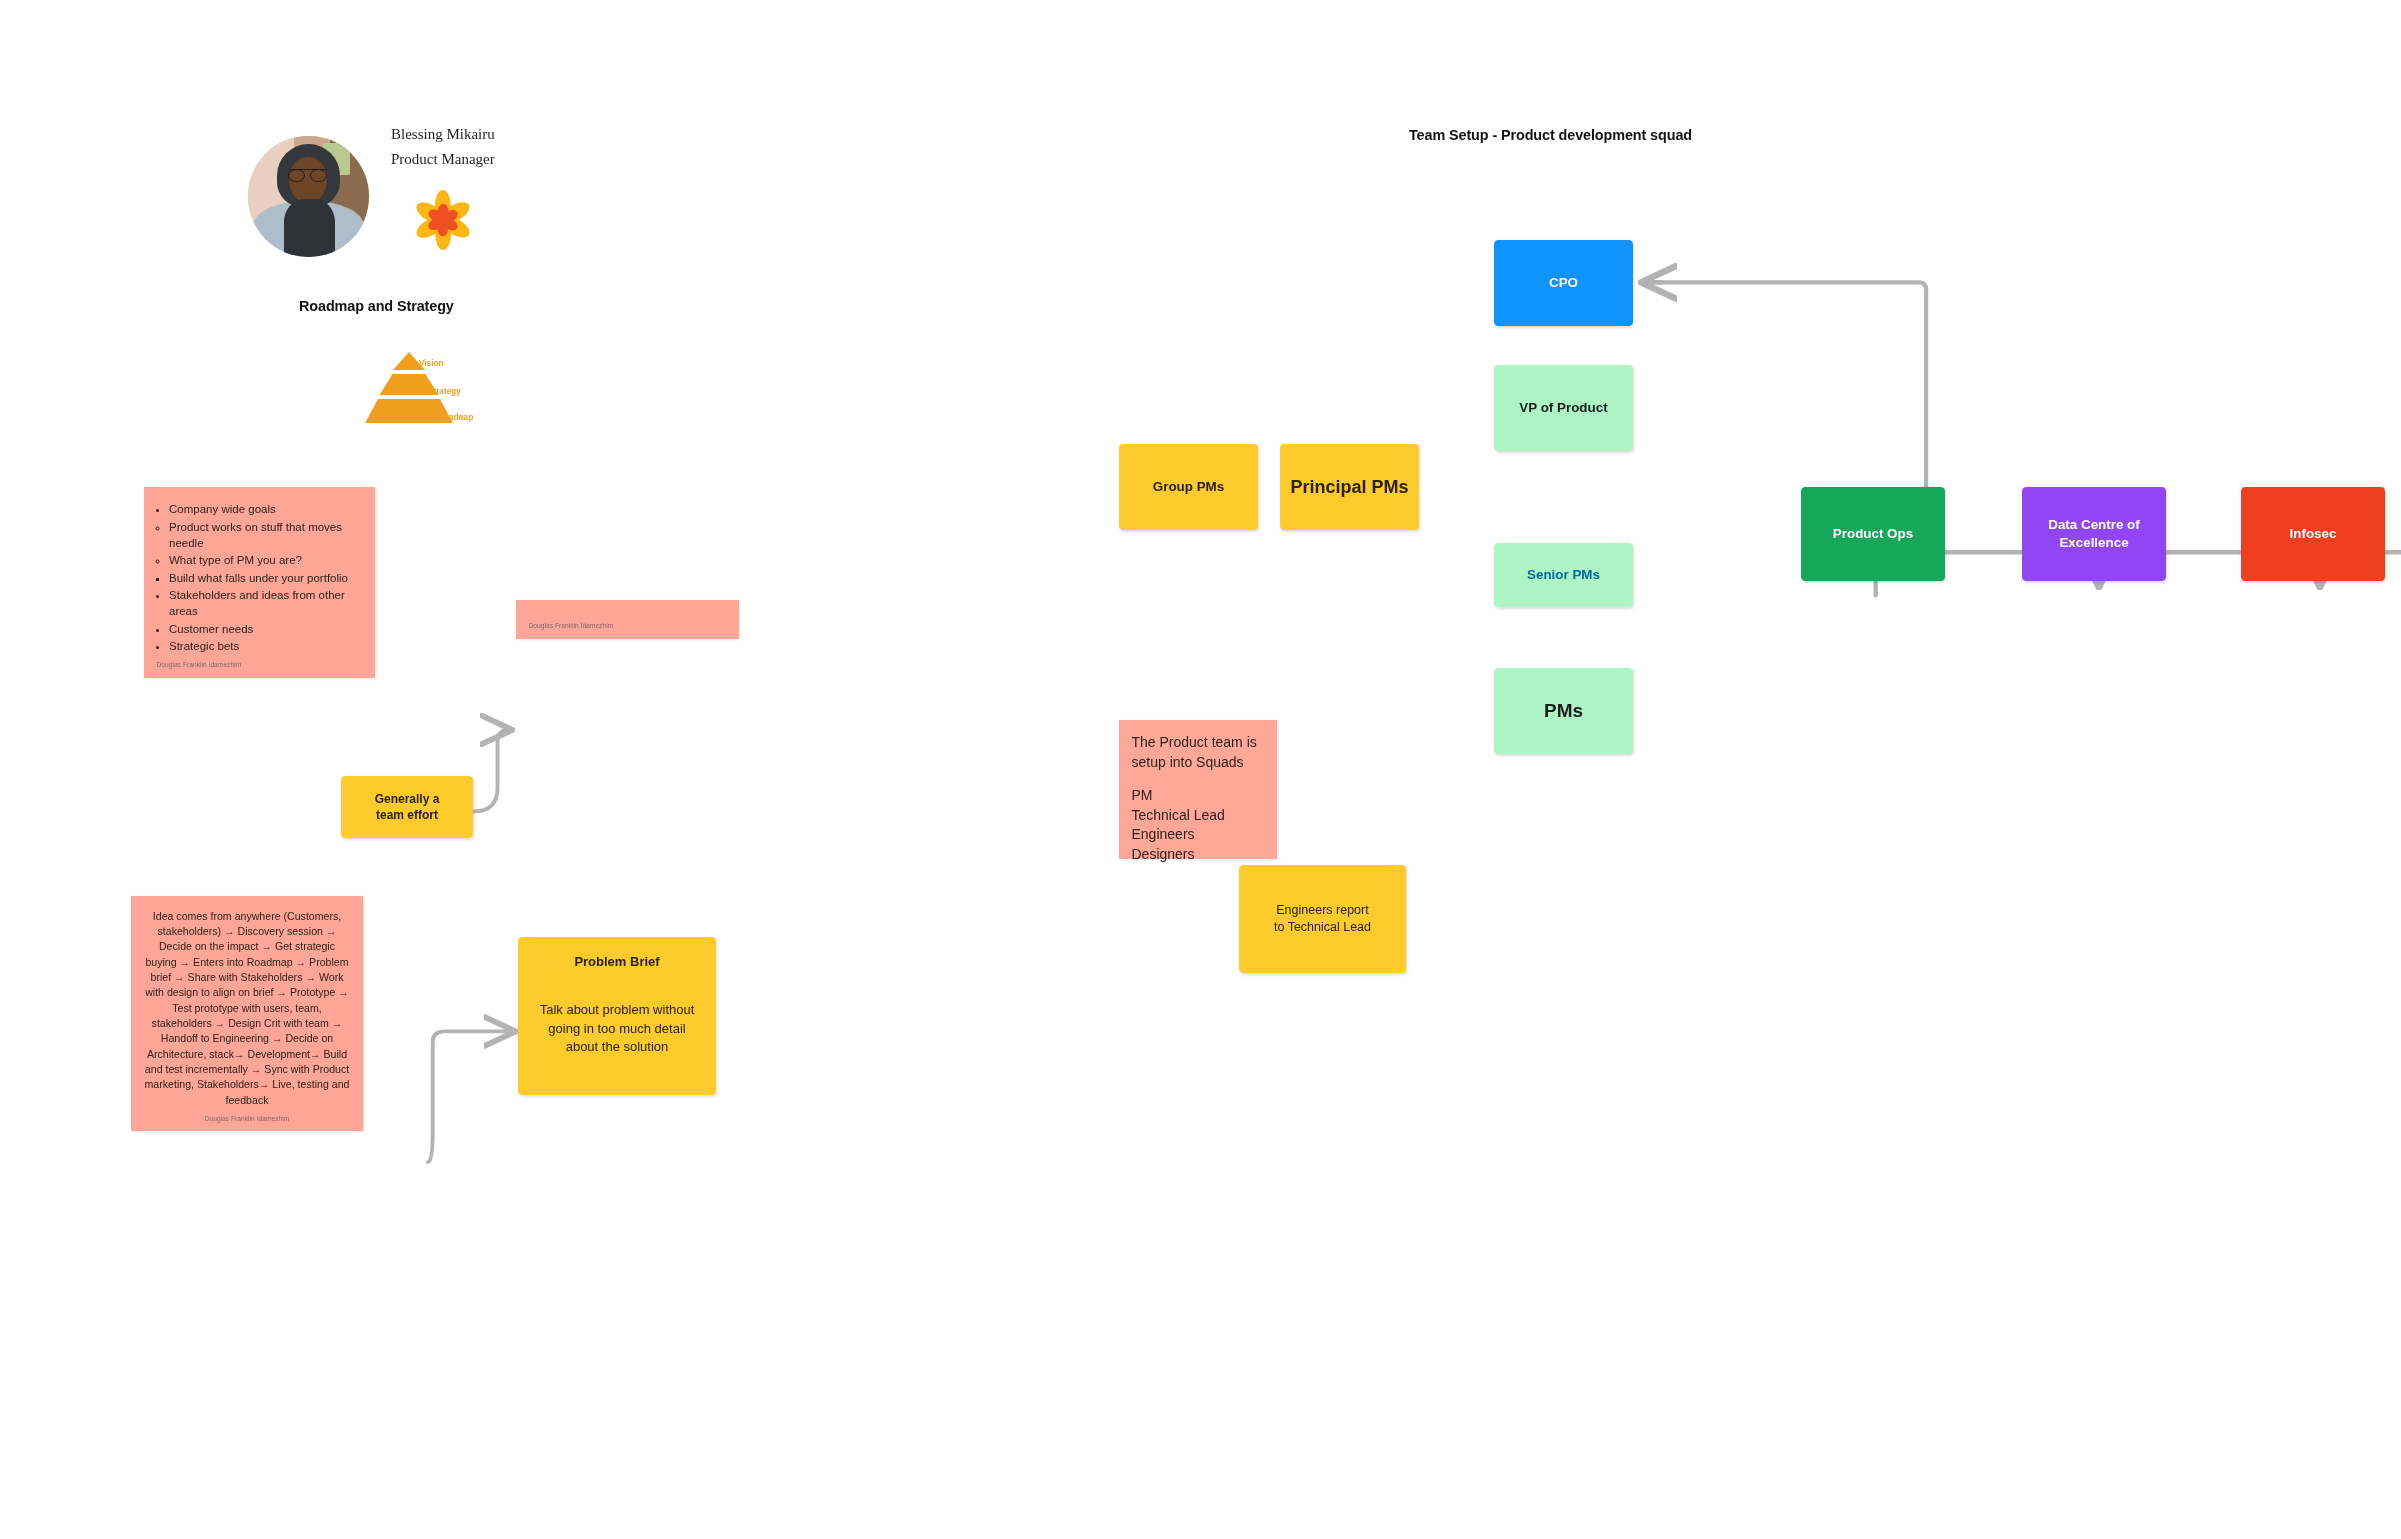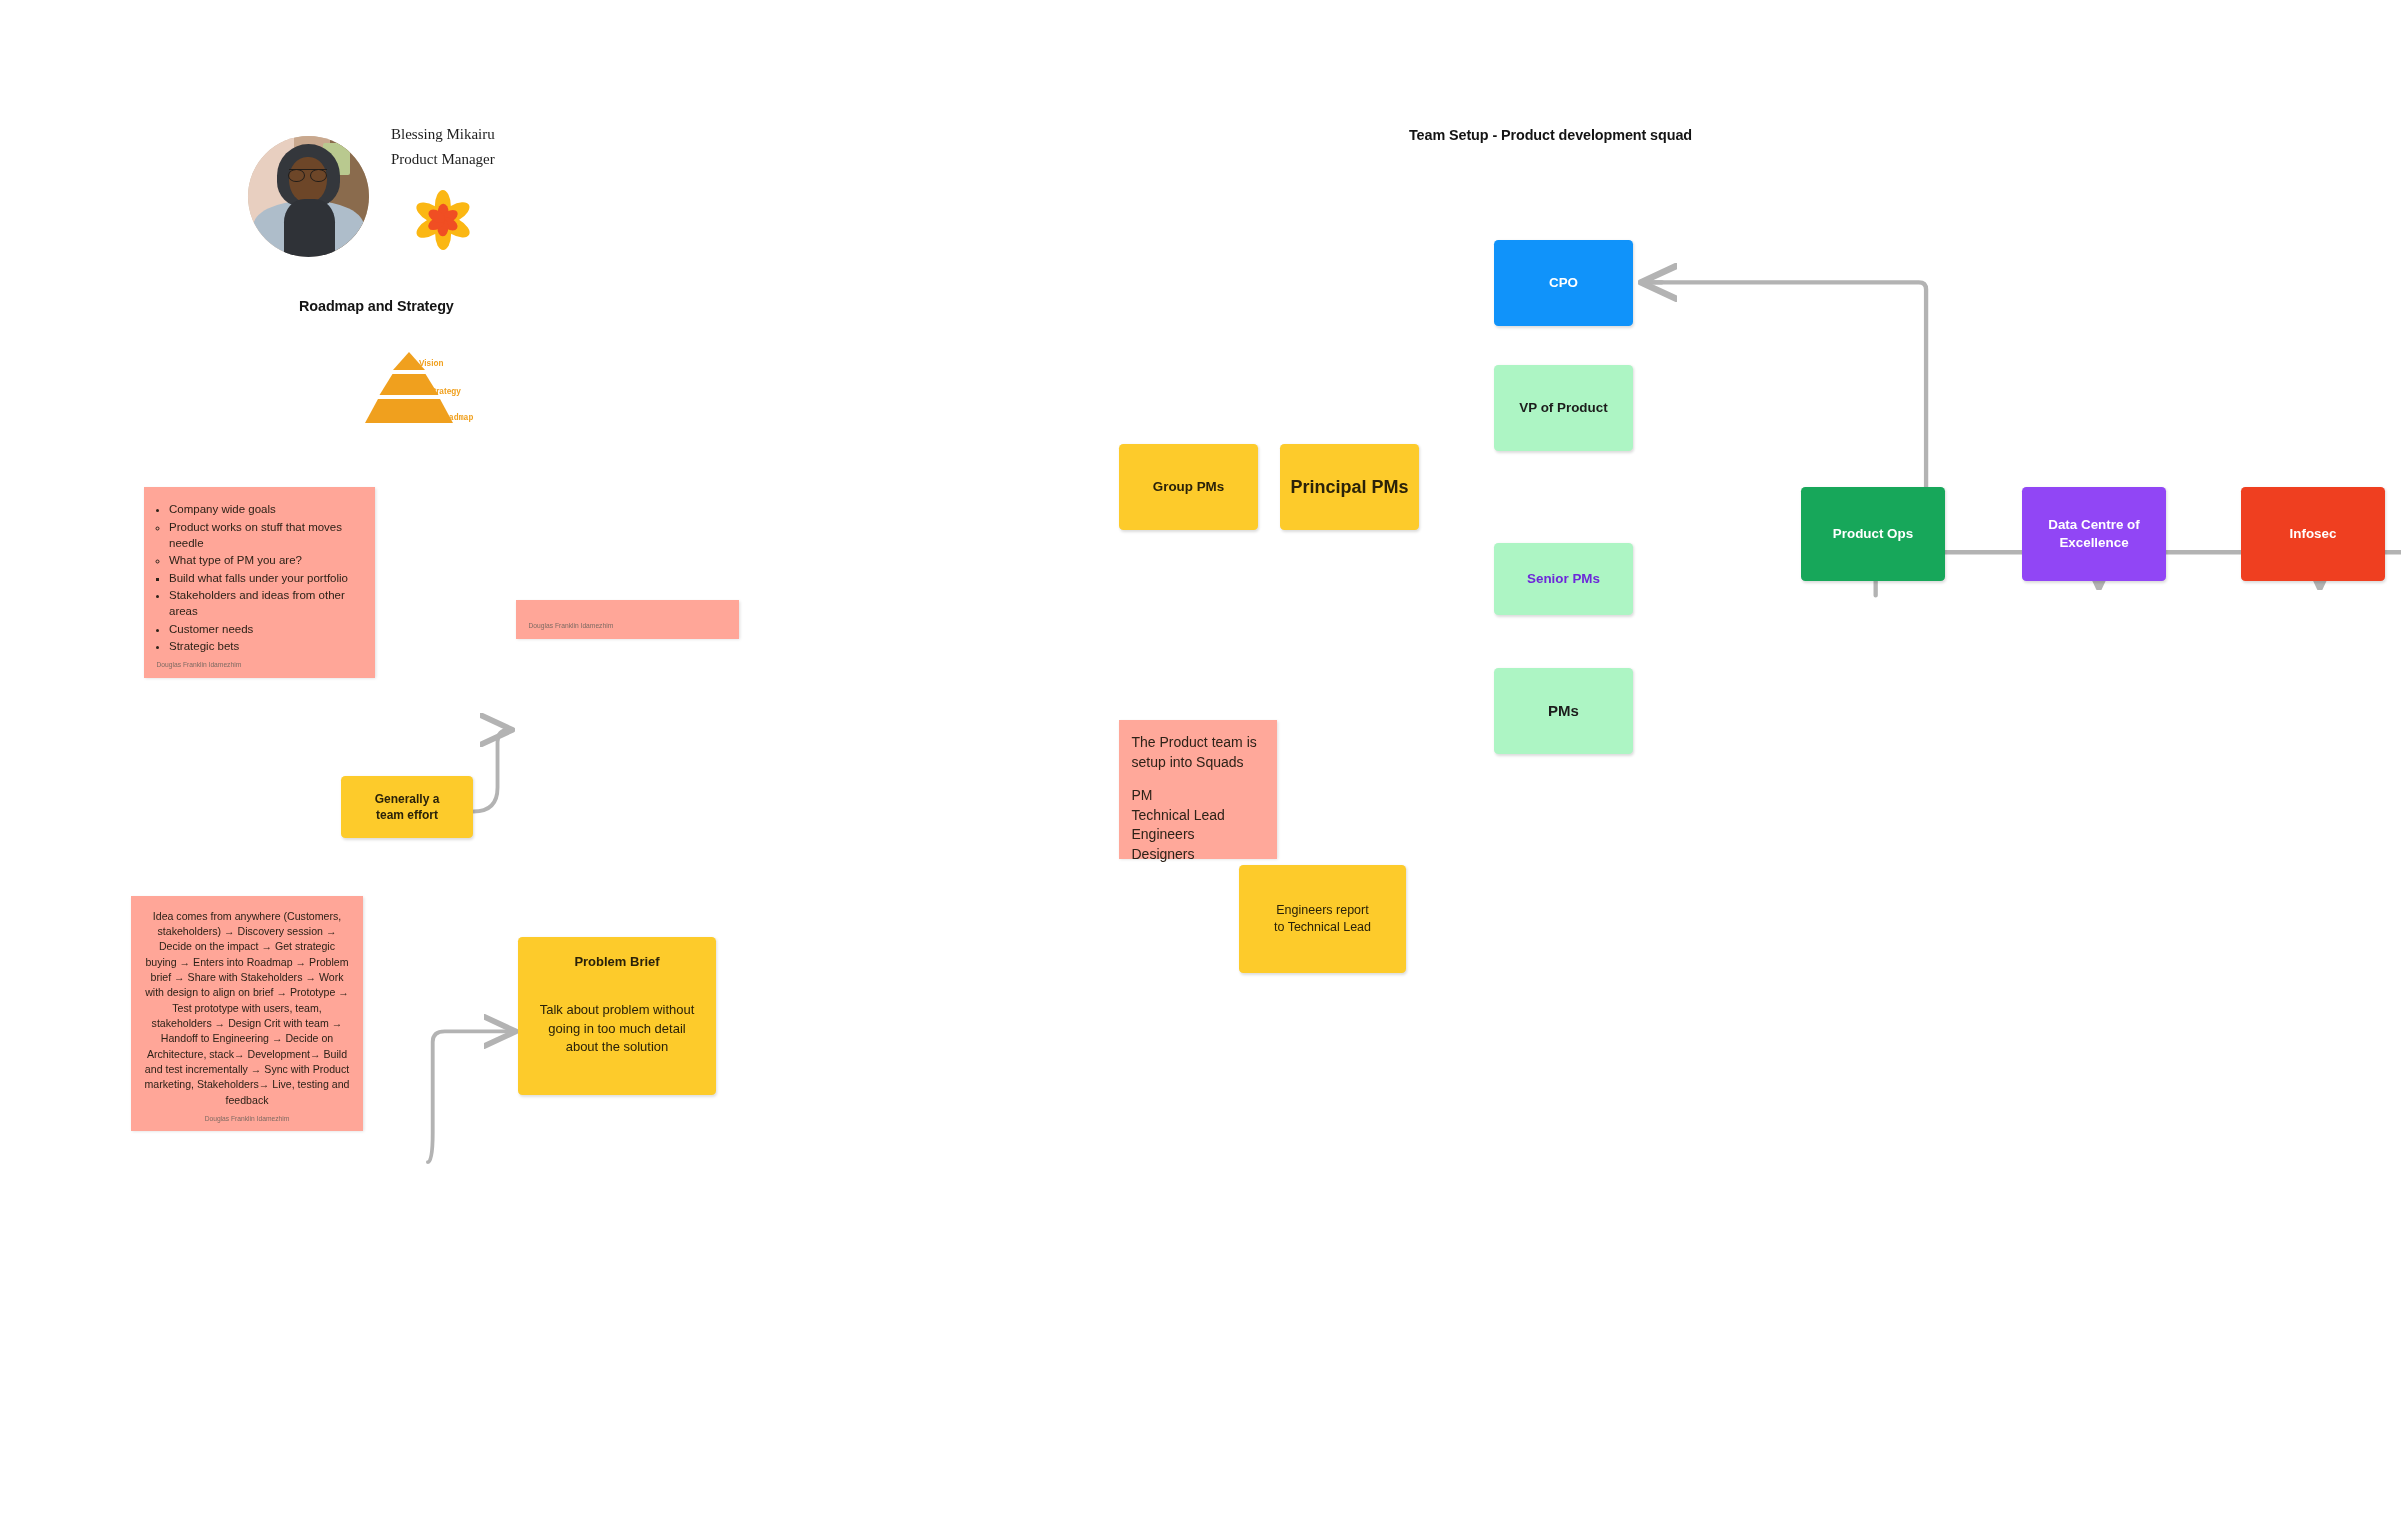--- a/index.html
+++ b/index.html
@@ -257,22 +257,22 @@
 
   <div class="abs note note-yellow" style="left:518px;top:937px;width:198px;height:158px;border-radius:4.3px;padding:16.3px 13.4px;box-sizing:border-box;text-align:center;font-size:13px;">
     <div style="font-weight:bold;">Problem Brief</div>
     <div style="margin-top:29px;line-height:1.45;">Talk about problem without going in too much detail about the solution</div>
   </div>
 
   <div class="abs section-title" style="left:1409px;top:127px;">Team Setup - Product development squad</div>
 
   <div class="abs rbox" style="left:1494px;top:240px;width:139px;height:86px;background:#1093fa;color:#ffffff;font-size:13.4px;">CPO</div>
   <div class="abs rbox" style="left:1494px;top:365px;width:139px;height:86px;background:#adf5c4;color:#1c1c1c;font-size:13.4px;">VP of Product</div>
-  <div class="abs rbox" style="left:1494px;top:543px;width:139px;height:72px;background:#adf5c4;color:#6d28d9;font-size:13.4px;">Senior PMs</div>
-  <div class="abs rbox" style="left:1494px;top:668px;width:139px;height:86px;background:#adf5c4;color:#1c1c1c;font-size:15px;">PMs</div>
+  <div class="abs rbox" style="left:1494px;top:543px;width:139px;height:64px;background:#adf5c4;color:#0369a1;font-size:13.4px;">Senior PMs</div>
+  <div class="abs rbox" style="left:1494px;top:668px;width:139px;height:86px;background:#adf5c4;color:#1c1c1c;font-size:19px;">PMs</div>
 
   <div class="abs rbox" style="left:1119px;top:444px;width:139px;height:86px;background:#fdcb2b;color:#2a2209;font-size:13.4px;">Group PMs</div>
   <div class="abs rbox" style="left:1280px;top:444px;width:139px;height:86px;background:#fdcb2b;color:#2a2209;font-size:18px;">Principal PMs</div>
 
   <div class="abs rbox" style="left:1801px;top:487px;width:144px;height:94px;background:#17a75a;color:#ffffff;font-size:13.4px;">Product Ops</div>
   <div class="abs rbox" style="left:2022px;top:487px;width:144px;height:94px;background:#9146f5;color:#ffffff;font-size:13.4px;padding:0 8.6px;box-sizing:border-box;">Data Centre of Excellence</div>
   <div class="abs rbox" style="left:2241px;top:487px;width:144px;height:94px;background:#ef3f20;color:#ffffff;font-size:13.4px;">Infosec</div>
 
   <div class="abs note note-pink2" style="left:1119px;top:720px;width:158px;height:139px;padding:13.4px 12.5px;box-sizing:border-box;font-size:14px;">
     <div>The Product team is setup into Squads</div>

